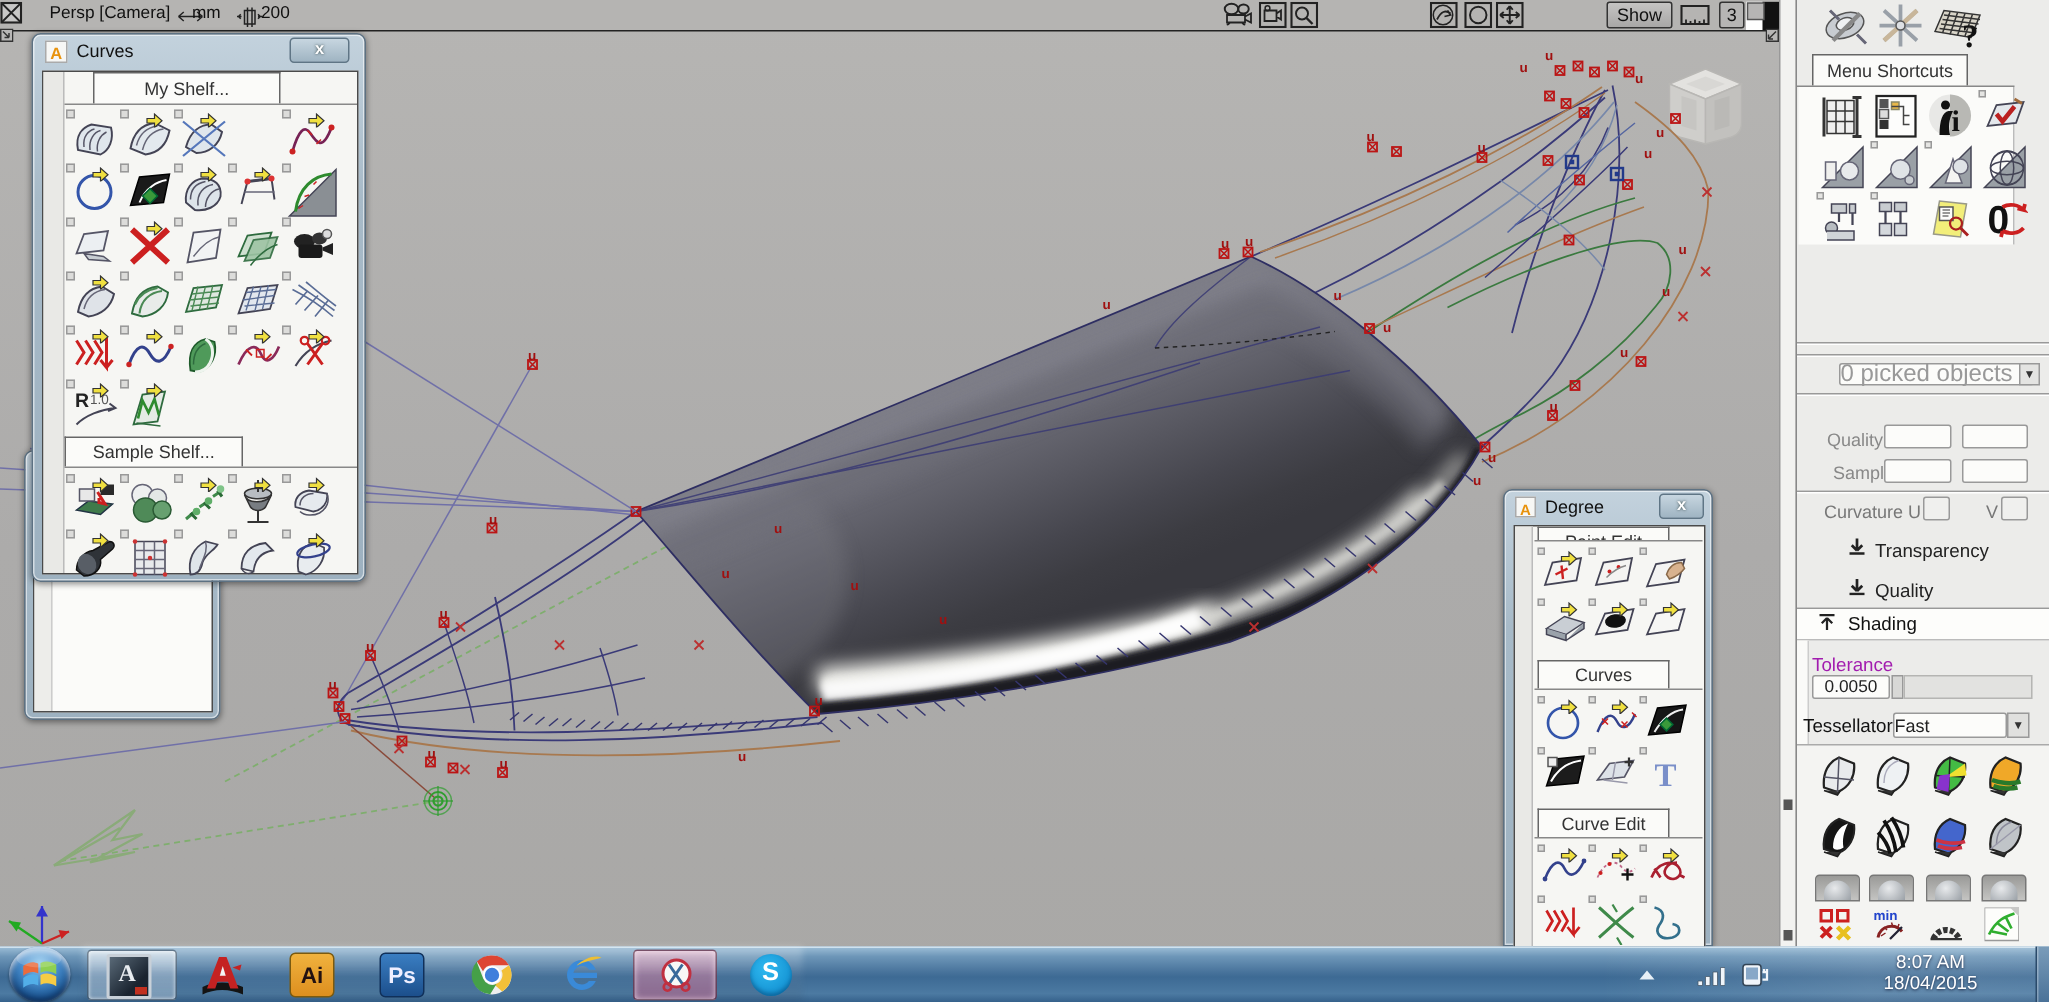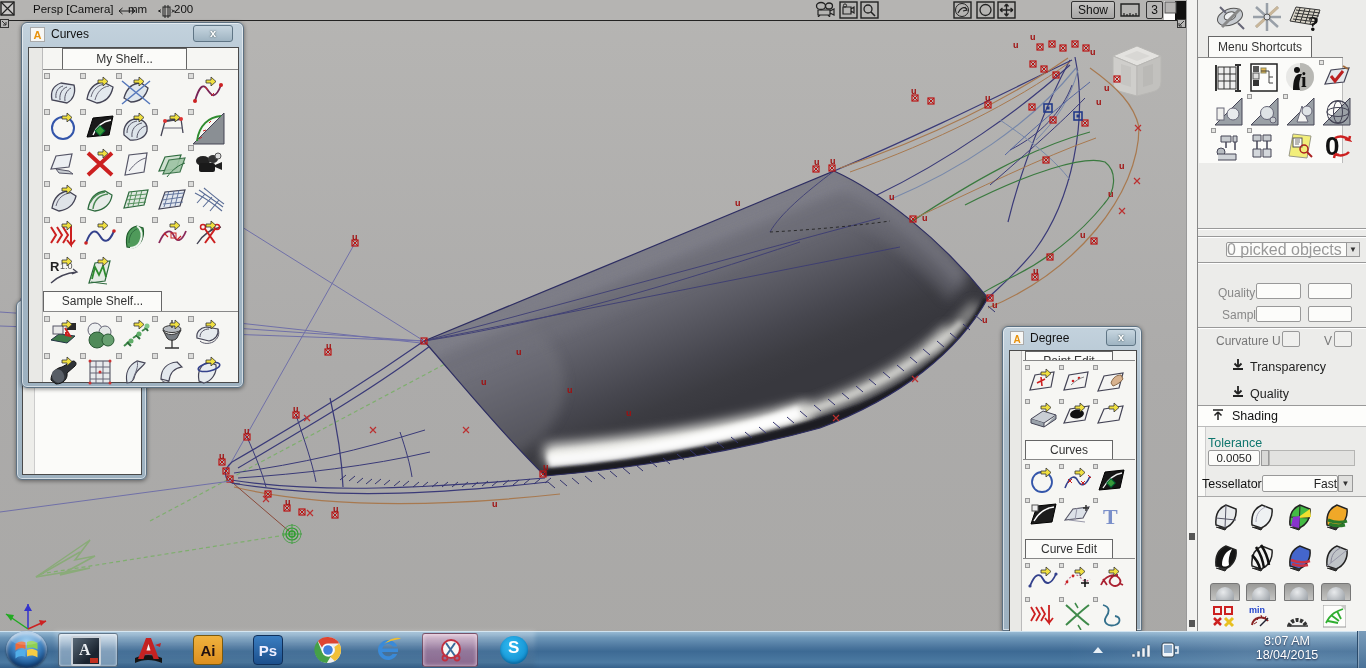--- a/index.html
+++ b/index.html
@@ -936,26 +936,26 @@
       <div style="position:absolute;left:34px;top:385px"><svg width="12" height="12" viewBox="0 0 12 12" style="">
           <path d="M6,1 v8 M6,9 l-3.5,-3.5 M6,9 l3.5,-3.5 M1,11 h10" stroke="#222" stroke-width="1.8" fill="none"></path>
         </svg></div>
       <div style="position:absolute;left:52px;top:387px;color:#222;font-size:12.5px">Quality</div>
       <div style="position:absolute;left:0;top:405px;width:169px;height:22px;background:#fdfdfb;border-top:1px solid #999;border-bottom:1px solid #bbb"></div>
       <div style="position:absolute;left:14px;top:408px"><svg width="12" height="14" viewBox="0 0 12 14" style="">
           <path d="M6,12 v-8 M6,4 l-3.5,3.5 M6,4 l3.5,3.5 M1,2 h10" stroke="#222" stroke-width="1.5" fill="none"></path>
         </svg></div>
       <div style="position:absolute;left:34px;top:409px;color:#111;font-size:12.5px">Shading</div>
       <div style="position:absolute;left:0px;top:427px;width:8px;height:204px;background:#fafaf8;border-right:1px solid #ccc"></div>
-      <div style="position:absolute;left:10px;top:436px;color:#0f766e;font-size:12.5px">Tolerance</div>
+      <div style="position:absolute;left:10px;top:436px;color:#a21caf;font-size:12.5px">Tolerance</div>
       <div class="inbox" style="left:10px;top:450px;width:52px;height:16px;text-align:center;font-size:11.5px;line-height:15px;color:#222">0.0050</div>
       <div style="position:absolute;left:63px;top:450px;width:8px;height:16px;background:#d8d8d6;border:1px solid #999"></div>
       <div style="position:absolute;left:71px;top:450px;width:86px;height:16px;background:#e2e2e0;border:1px solid #b5b5b3"></div>
       <div style="position:absolute;left:4px;top:477px;color:#111;font-size:12.5px">Tessellator</div>
-      <div class="inbox" style="left:64px;top:475px;width:76px;height:17px;text-align:right;font-size:12px;line-height:16px;color:#222">Fast</div>
+      <div class="inbox" style="left:64px;top:475px;width:76px;height:17px;text-align:left;font-size:12px;line-height:16px;color:#222">Fast</div>
       <div style="position:absolute;left:140px;top:475px;width:15px;height:17px;background:#e0e0de;border:1px solid #999;text-align:center;font-size:8px;line-height:16px">▼</div>
       <div style="position:absolute;left:0;top:496px;width:169px;height:135px;background:#f4f4f2;border-top:1px solid #aaa"></div>
       <div style="position:absolute;left:12px;top:500px"><svg width="33" height="33" viewBox="0 0 33 33" style="">
           <path d="M6,25 C5,15 9,8 16,5 L26,9 C27,17 23,25 15,28 Z" fill="#e8eaec" stroke="#222" stroke-width="1.5"></path>
           <path d="M6,27 l9,3 l2,-3" fill="#333" stroke="#222"></path>
           <path d="M16,5 L15,28 M6,18 L26,20" stroke="#556"></path>
         </svg></div>
       <div style="position:absolute;left:48px;top:500px"><svg width="33" height="33" viewBox="0 0 33 33" style="">
           <path d="M6,25 C5,15 9,8 16,5 L26,9 C27,17 23,25 15,28 Z" fill="#eef1f3" stroke="#222" stroke-width="1.5"></path>
           <path d="M6,27 l9,3 l2,-3" fill="#333" stroke="#222"></path>

